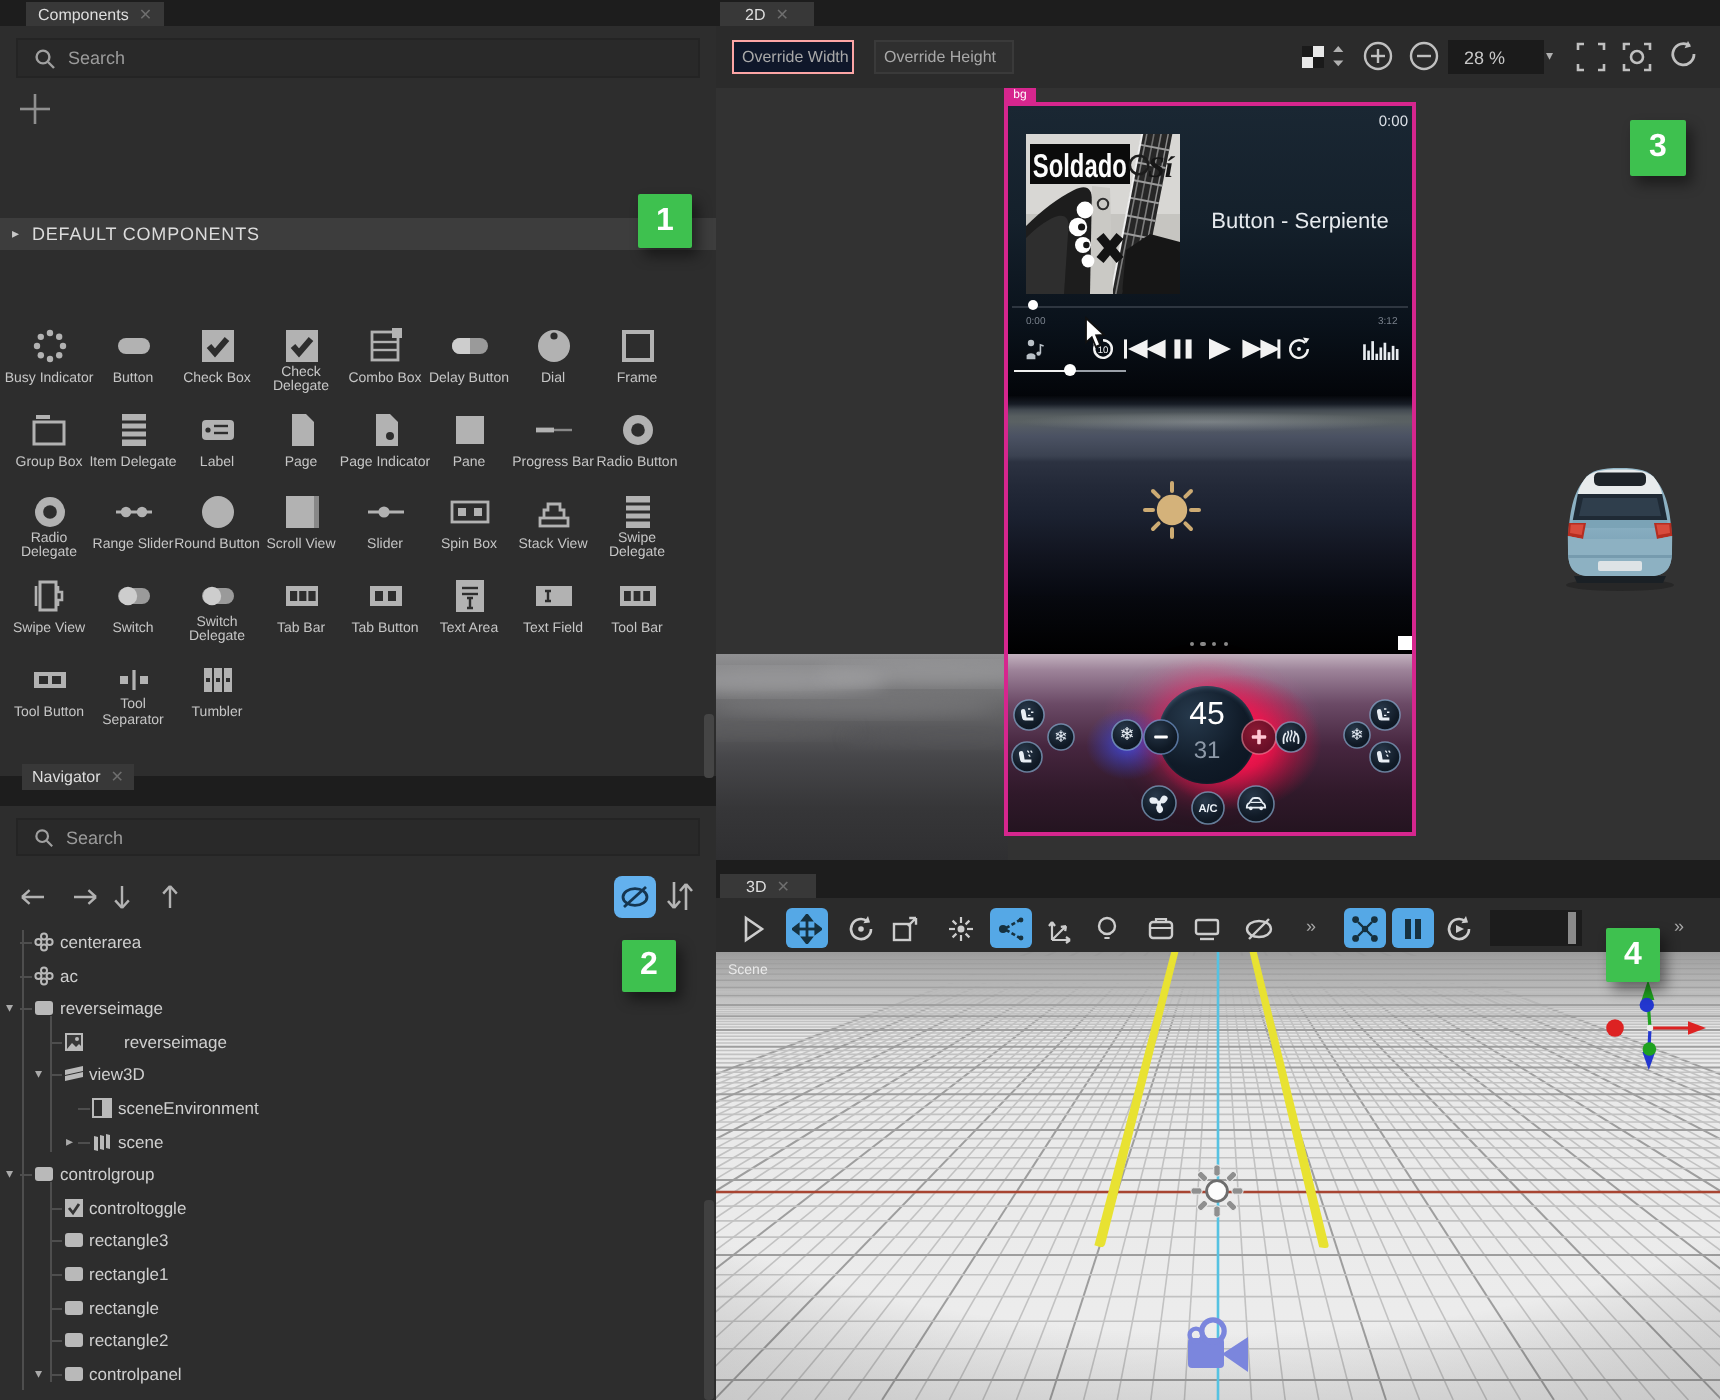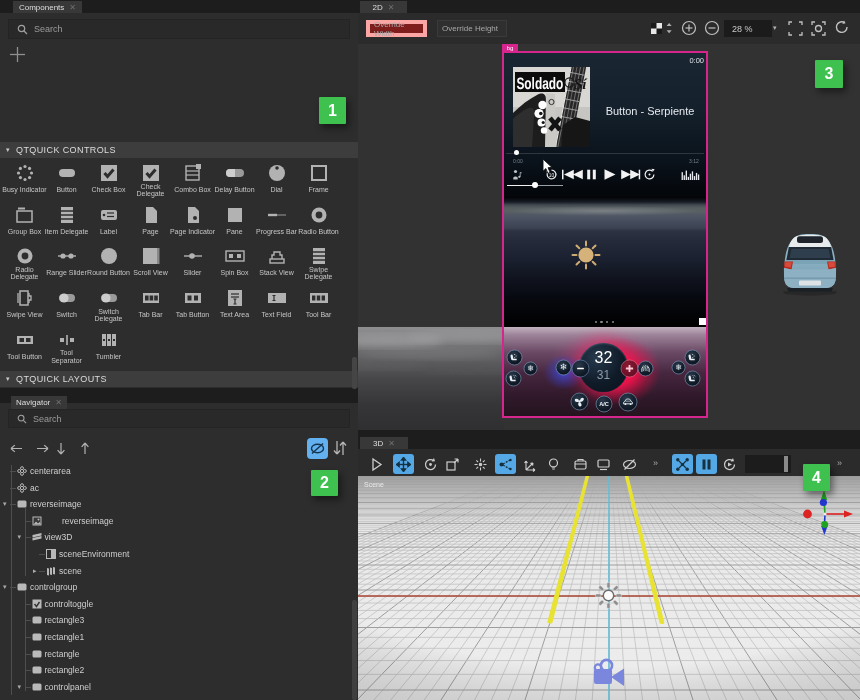--- a/index.html
+++ b/index.html
@@ -26,27 +26,23 @@
 <svg width="11" height="11" style="margin-left:8px" viewBox="0 0 11 11">
         <circle cx="4.5" cy="4.5" r="3.2" fill="none" stroke="#a0a0a0" stroke-width="1.2"></circle>
         <line x1="7" y1="7" x2="10" y2="10" stroke="#a0a0a0" stroke-width="1.2"></line>
       </svg>
 <span style="color:#9b9b9b;font-size:9px;margin-left:6px">Search</span>
     </div>
 <svg class="abs" style="left:9px;top:46px" width="17" height="17" viewBox="0 0 17 17">
       <line x1="8.5" y1="1" x2="8.5" y2="16" stroke="#8f8f8f" stroke-width="1.3"></line>
       <line x1="1" y1="8.5" x2="16" y2="8.5" stroke="#8f8f8f" stroke-width="1.3"></line>
     </svg>
-<div class="hdr" style="top:142px">
-      <span class="car">▾</span>
-      <span>QTQUICK CONTROLS</span>
-    </div>
-<div class="hdr" style="top:371px">
-      <span class="car">▾</span>
-      <span>QTQUICK LAYOUTS</span>
+<div class="hdr" style="top:109px">
+      <span class="car">▸</span>
+      <span>DEFAULT COMPONENTS</span>
     </div>
 </div>
 <svg class="abs" style="left:14.5px;top:163px" width="20" height="20" viewBox="0 0 20 20">
     <circle cx="16.5" cy="10.0" r="1.6" fill="#b2b2b2"></circle>
     <circle cx="14.598023749586797" cy="14.594363677184878" r="1.6" fill="#b2b2b2"></circle>
     <circle cx="10.005176123619766" cy="16.499997939056925" r="1.6" fill="#b2b2b2"></circle>
     <circle cx="5.409299308669966" cy="14.60168090621481" r="1.6" fill="#b2b2b2"></circle>
     <circle cx="3.500008243770993" cy="10.010352243957165" r="1.6" fill="#b2b2b2"></circle>
     <circle cx="5.394664855250227" cy="5.412965205654901" r="1.6" fill="#b2b2b2"></circle>
     <circle cx="9.98447164227017" cy="3.500018548479833" r="1.6" fill="#b2b2b2"></circle>
@@ -236,21 +232,21 @@
 <svg class="abs" style="left:98.5px;top:329.8px" width="20" height="20" viewBox="0 0 20 20">
     <rect x="3" y="4" width="4" height="12" fill="#b2b2b2"></rect>
     <rect x="8" y="4" width="4" height="12" fill="#b2b2b2"></rect>
     <rect x="13" y="4" width="4" height="12" fill="#b2b2b2"></rect>
     <rect x="4" y="9" width="2" height="2" fill="#2d2d2d"></rect>
     <rect x="9" y="9" width="2" height="2" fill="#2d2d2d"></rect>
     <rect x="14" y="9" width="2" height="2" fill="#2d2d2d"></rect>
   </svg>
 <div class="lbl" style="left:82.5px;top:352.8px">Tumbler</div>
 <div class="tabbar" style="left:0;top:388px;width:358px;height:15px"></div>
-<div class="tab" style="left:11px;top:396px;width:56px;height:13px">Navigator <span class="x">✕</span></div>
+<div class="tab" style="left:11px;top:382px;width:56px;height:13px">Navigator <span class="x">✕</span></div>
 <div class="abs" style="left:8px;top:409px;width:342px;height:19px;background:#292929;border:1px solid #242424;display:flex;align-items:center">
 <svg width="10" height="10" style="margin-left:8px" viewBox="0 0 11 11">
       <circle cx="4.5" cy="4.5" r="3.2" fill="none" stroke="#a0a0a0" stroke-width="1.2"></circle>
       <line x1="7" y1="7" x2="10" y2="10" stroke="#a0a0a0" stroke-width="1.2"></line>
     </svg>
 <span style="color:#9b9b9b;font-size:9px;margin-left:6px">Search</span>
   </div>
 <svg class="abs" style="left:8px;top:440px" width="100" height="17" viewBox="0 0 100 17">
 <path d="M3 8.5 h11 M3 8.5 l3.8-3.4 M3 8.5 l3.8 3.4" stroke="#b2b2b2" stroke-width="1.2" fill="none"></path>
 <path d="M40 8.5 h-11 M40 8.5 l-3.8-3.4 M40 8.5 l-3.8 3.4" stroke="#b2b2b2" stroke-width="1.2" fill="none"></path>
@@ -357,21 +353,21 @@
 <svg class="abs" style="left:31.5px;top:681.8px" width="10" height="10" viewBox="0 0 10 10">
     <rect x="0.5" y="1.5" width="9" height="7" rx="1.5" fill="#b9b9b9"></rect>
   </svg>
 <div class="trow" style="left:44.5px;top:678.8px">controlpanel</div>
 <div class="abs" style="left:352px;top:357px;width:5px;height:32px;background:#454545;border-radius:2px"></div>
 <div class="abs" style="left:352px;top:600px;width:5px;height:100px;background:#404040;border-radius:2px"></div>
 <div class="abs" style="left:358px;top:0;width:502px;height:430px;background:#323232">
 <div class="tabbar" style="left:0;top:0;width:502px;height:13px"></div>
 <div class="tab" style="left:2px;top:1px;width:47px;height:12px">2D <span class="x">✕</span></div>
 <div class="abs" style="left:0;top:13px;width:502px;height:31px;background:#2b2b2b"></div>
-<div class="abs" style="left:8px;top:20px;width:61px;height:17px;background:#7f1d1d;border:4px solid #fca5a5;color:#a8a8a8;font-size:8px;display:flex;align-items:center;padding-left:4px">Override Width</div>
+<div class="abs" style="left:8px;top:20px;width:61px;height:17px;background:#0f172a;border:1px solid #fca5a5;color:#a8a8a8;font-size:8px;display:flex;align-items:center;padding-left:4px">Override Width</div>
 <div class="abs" style="left:79px;top:20px;width:70px;height:17px;background:#2f2f2f;border:1px solid #3a3a3a;color:#a8a8a8;font-size:8px;display:flex;align-items:center;padding-left:4px">Override Height</div>
 <svg class="abs" style="left:292px;top:20px" width="24" height="17" viewBox="0 0 24 17">
 <rect x="1" y="3" width="11" height="11" fill="#e8e8e8"></rect>
       <rect x="1" y="3" width="5.5" height="5.5" fill="#1a1a1a"></rect>
       <rect x="6.5" y="8.5" width="5.5" height="5.5" fill="#1a1a1a"></rect>
 <path d="M18 6 l3-3.5 3 3.5 z M18 11 l3 3.5 3-3.5 z" fill="#b0b0b0" transform="scale(0.85) translate(1.5,1)"></path>
     </svg>
 <svg class="abs" style="left:323px;top:20px" width="16" height="16" viewBox="0 0 16 16">
       <circle cx="8" cy="8" r="6.5" fill="none" stroke="#c0c0c0" stroke-width="1.2"></circle>
       <line x1="4.5" y1="8" x2="11.5" y2="8" stroke="#c0c0c0" stroke-width="1.2"></line>
@@ -564,21 +560,21 @@
 <stop offset="0" stop-color="#8c1a34"></stop>
           <stop offset="1" stop-color="#5c0a22"></stop>
         </radialGradient>
 </defs>
 <rect width="202" height="89" fill="url(#clg)"></rect>
 <ellipse cx="102" cy="30" rx="55" ry="28" fill="url(#pinkg)" opacity="0.8"></ellipse>
 <ellipse cx="115" cy="44" rx="42" ry="34" fill="url(#redg)"></ellipse>
 <ellipse cx="60" cy="45" rx="21" ry="18" fill="url(#blug)"></ellipse>
 </svg>
 <div class="abs" style="left:75px;top:290px;width:49px;height:49px;border-radius:50%;background:radial-gradient(circle at 35% 30%,#26394c,#101b28 55%,#0a121e);box-shadow:0 0 16px 3px rgba(250,25,85,0.6), inset 0 1px 2px rgba(160,200,240,0.25)"></div>
-<div class="abs" style="left:75px;top:295.5px;width:49px;color:#fff;font-size:16px;text-align:center">32</div>
+<div class="abs" style="left:75px;top:295.5px;width:49px;color:#fff;font-size:16px;text-align:center">45</div>
 <div class="abs" style="left:75px;top:315px;width:49px;color:#8d99a8;font-size:12px;text-align:center">31</div>
 <svg class="abs" style="left:0.5px;top:294.5px" width="19.0" height="19.0" viewBox="-9.5 -9.5 19.0 19.0">
       <circle cx="0" cy="0" r="7.5" fill="url(#btng)" stroke="rgba(140,180,215,0.65)" stroke-width="0.8"></circle>
       <path d="M-2.8 -3 q-1.4 0 -1.2 1.6 l0.6 3 q0.2 1.2 1.6 1.2 h4 v-1.6 h-3.4 l-0.5-3 q-0.2-1.2-1.1-1.2z" fill="#e8eef4"></path>
       <path d="M-0.5 -3 h1.2 M1 -1.4 h1.2 M-0.5 0.2 h1.2" stroke="#e8eef4" stroke-width="0.7"></path>
     </svg>
 <svg class="abs" style="left:-0.5px;top:315.5px" width="19.0" height="19.0" viewBox="-9.5 -9.5 19.0 19.0">
       <circle cx="0" cy="0" r="7.5" fill="url(#btng)" stroke="rgba(140,180,215,0.65)" stroke-width="0.8"></circle>
       <path d="M-2.8 -3 q-1.4 0 -1.2 1.6 l0.6 3 q0.2 1.2 1.6 1.2 h4 v-1.6 h-3.4 l-0.5-3 q-0.2-1.2-1.1-1.2z" fill="#e8eef4"></path>
       <path d="M0.2 -3.2 l0.8 1 M1.8 -3.2 l0.8 1 M0.8 -1.2 l0.8 1" stroke="#e8eef4" stroke-width="0.7"></path>

